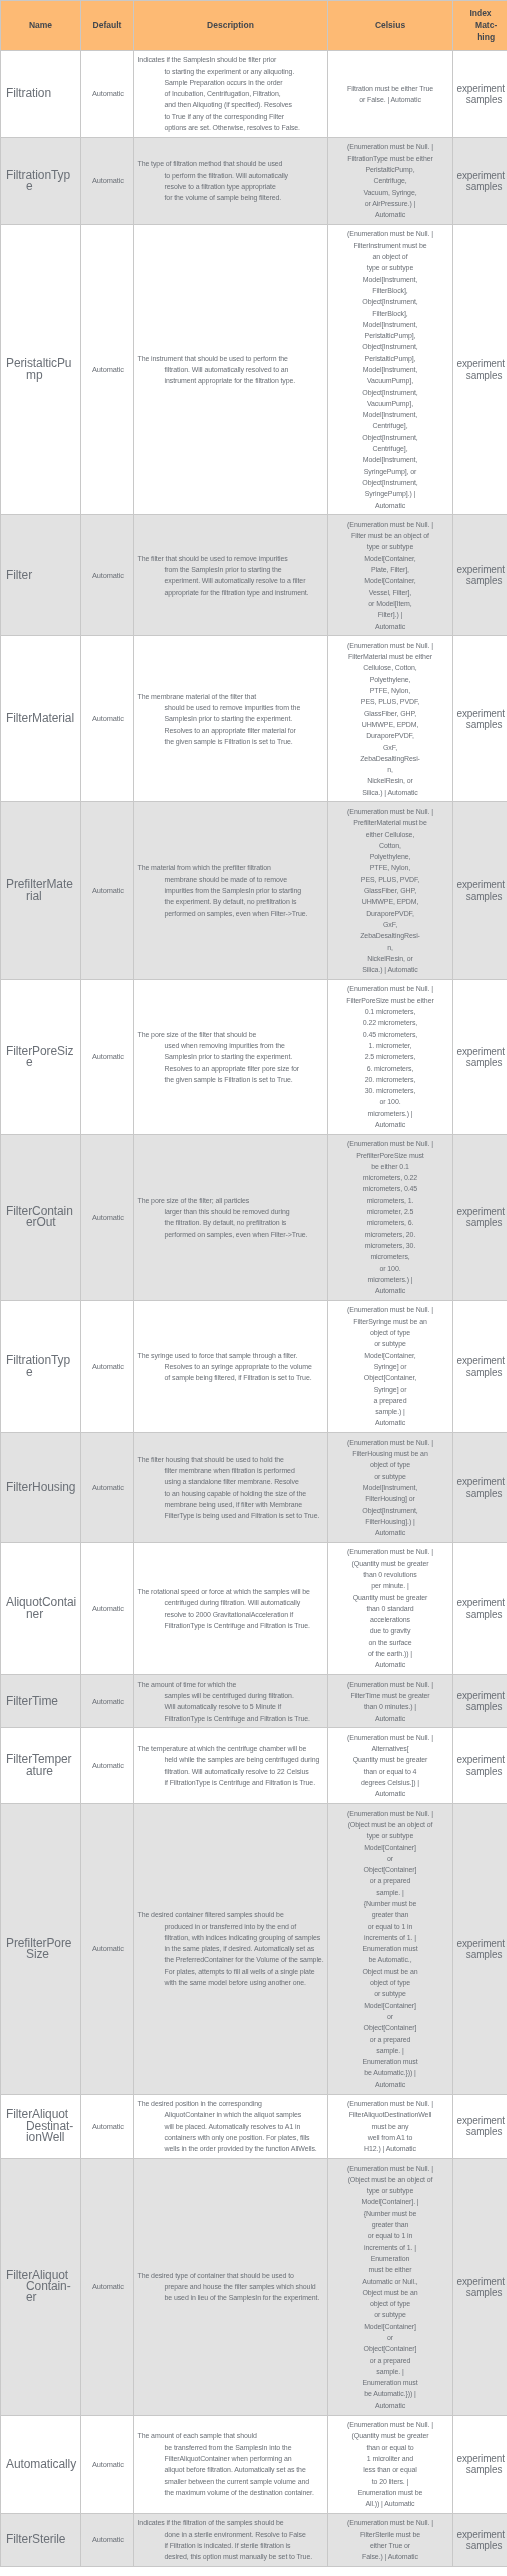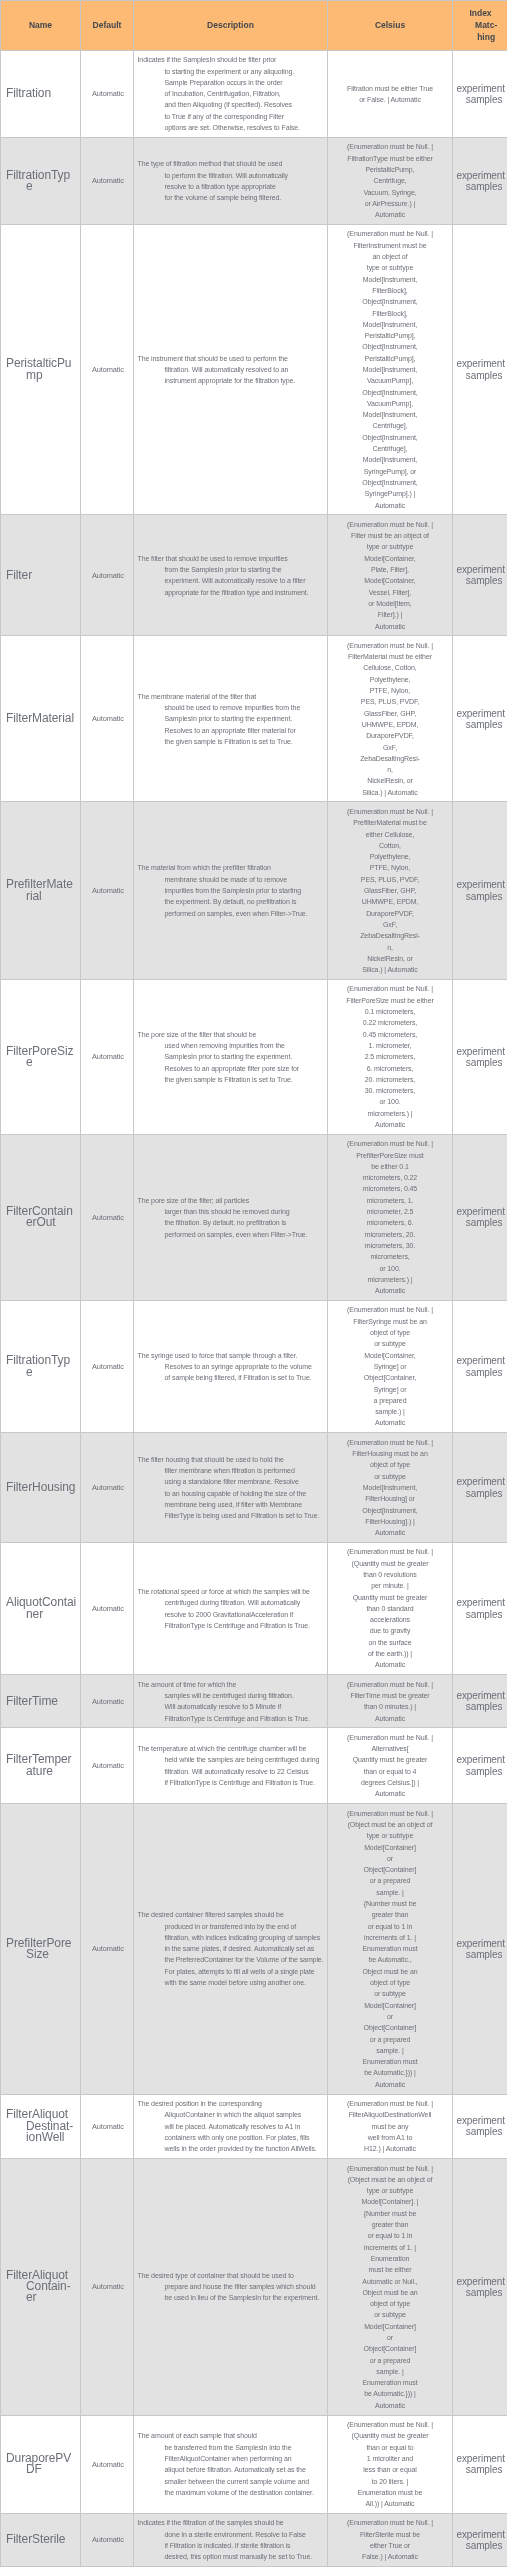--- a/index.html
+++ b/index.html
@@ -586,21 +586,21 @@
 Enumeration must
 be Automatic.})) |
 Automatic</div>
           </td>
           <td class="cell-index">
             <div>experiment samples</div>
           </td>
         </tr>
         <tr>
           <td class="cell-name">
-            <div class="hang-name">DuraporePVDF</div>
+            <div class="hang-name">Automatically</div>
           </td>
           <td class="cell-default">
             <div>Automatic</div>
           </td>
           <td class="cell-desc">
             <div class="hang-desc">The amount of each sample that should
 be transferred from the SamplesIn into the
 FilterAliquotContainer when performing an
 aliquot before filtration.  Automatically set as the
 smaller between the current sample volume and

